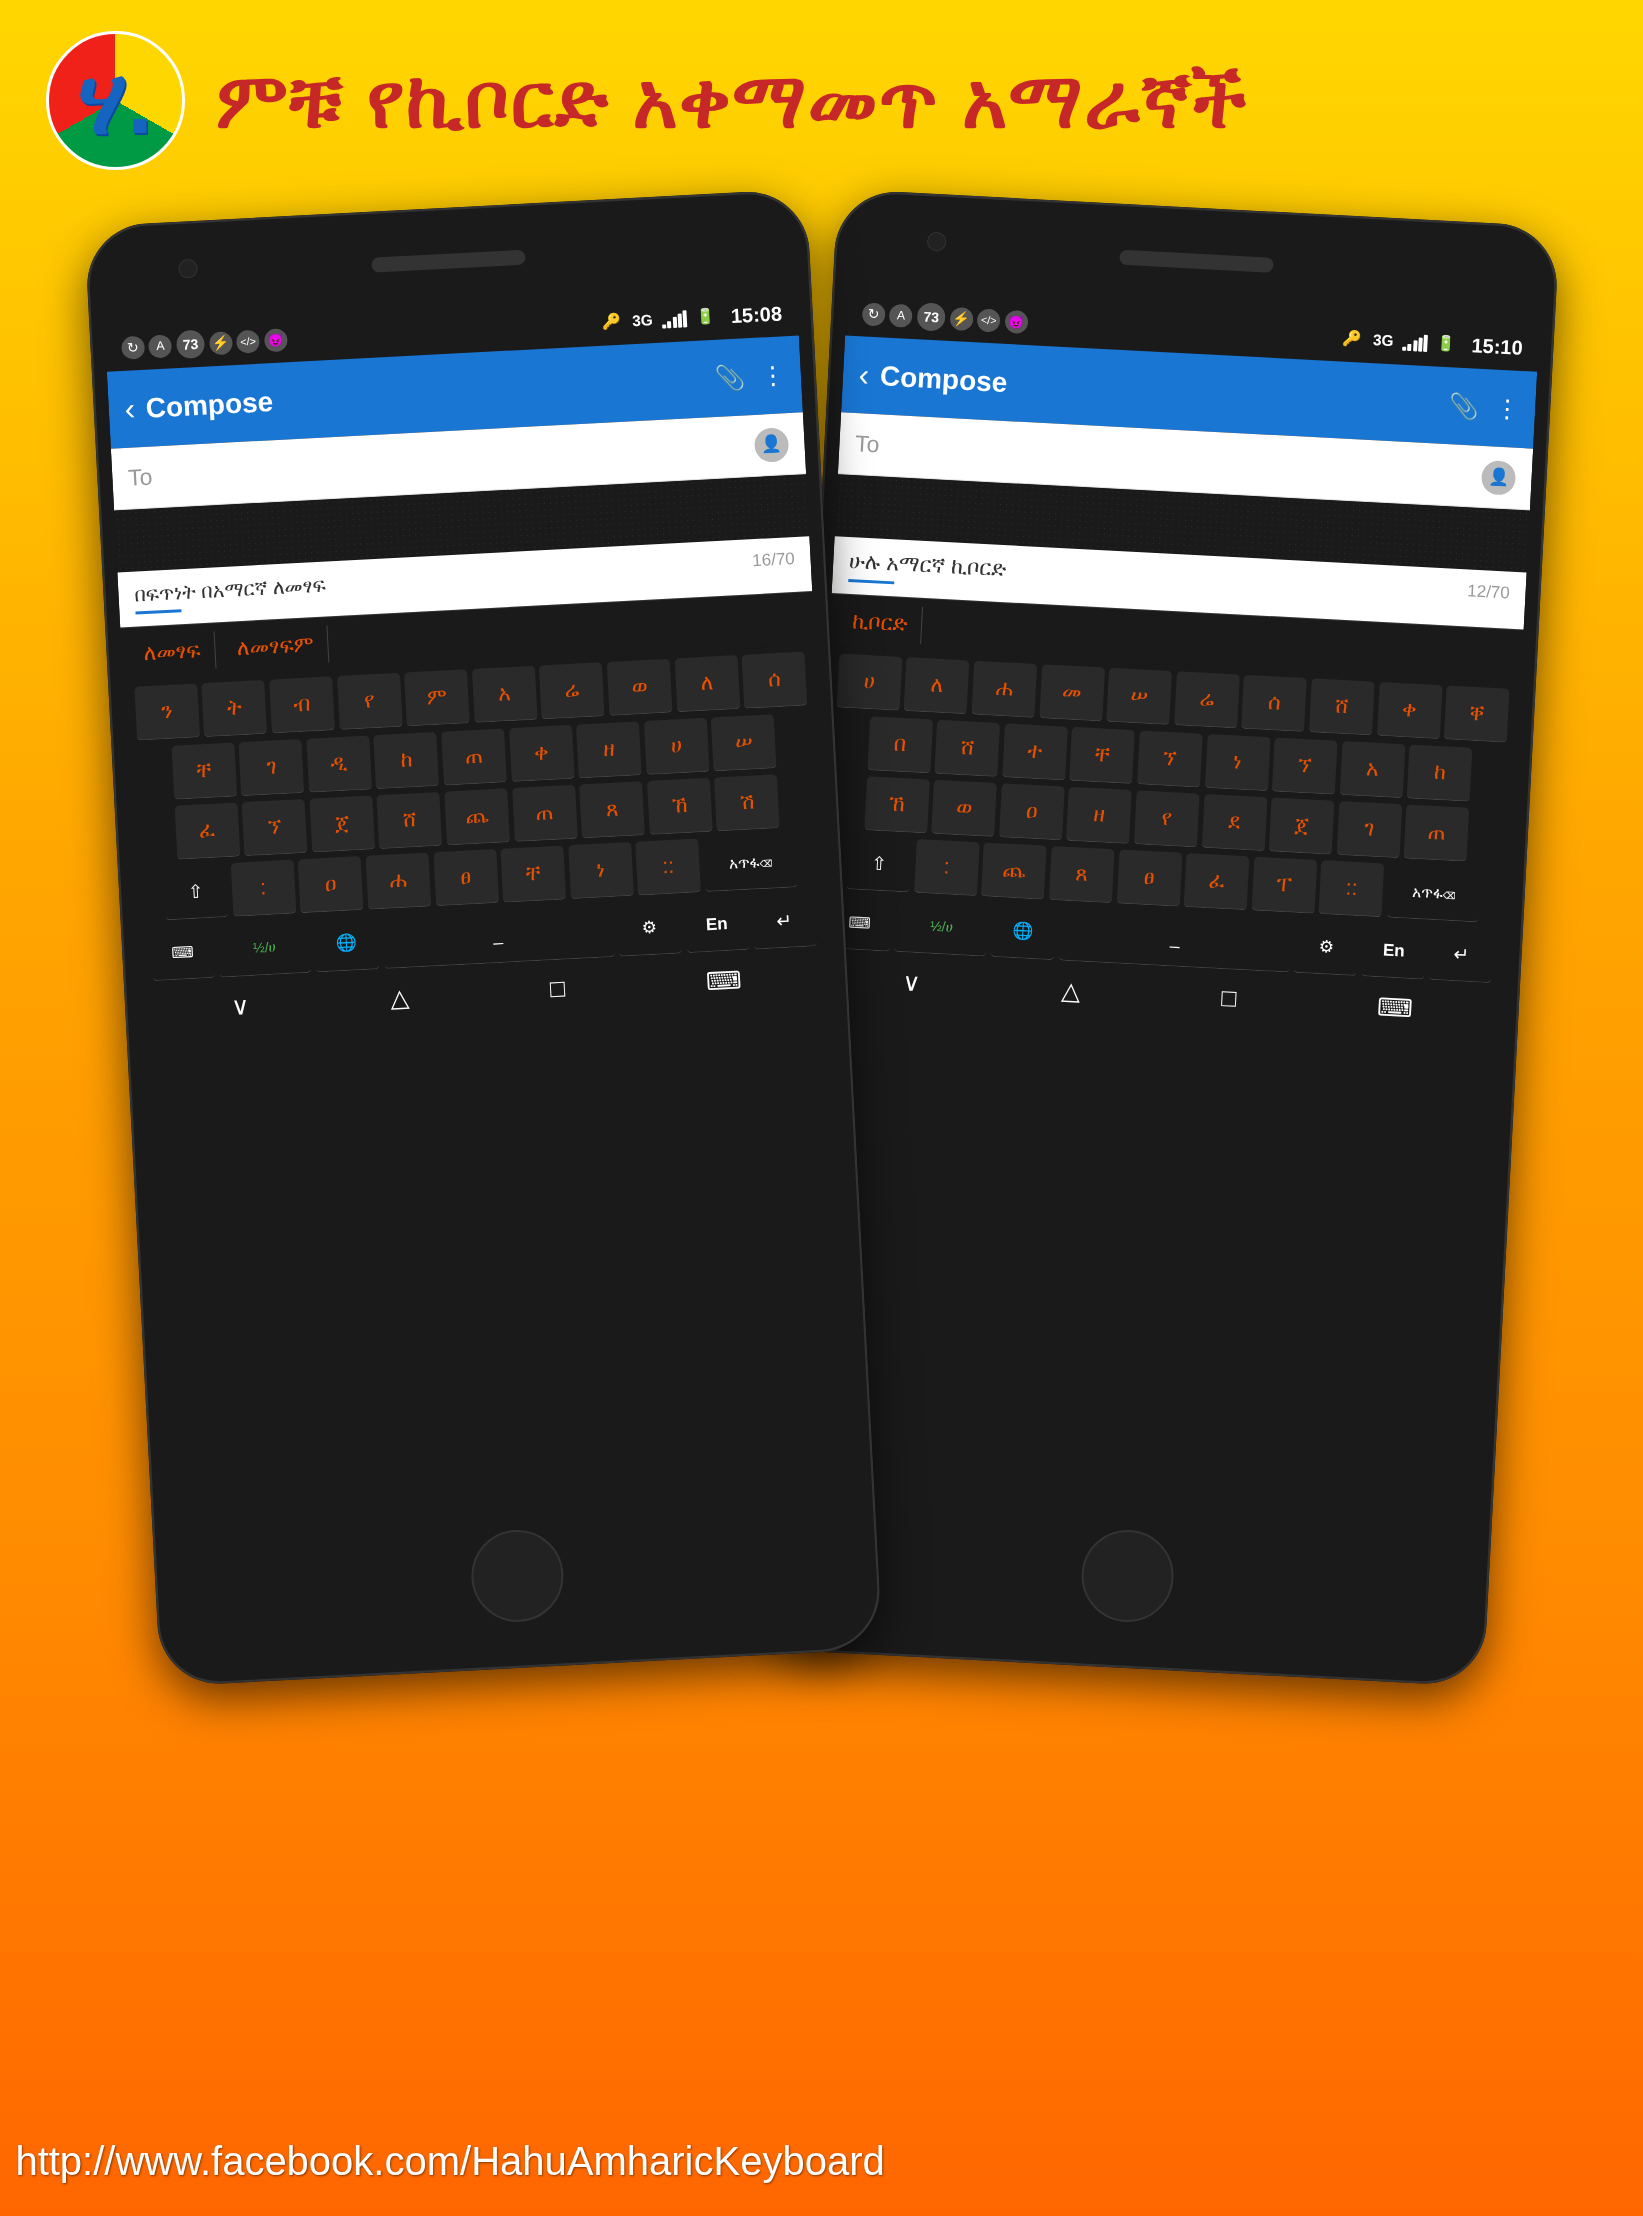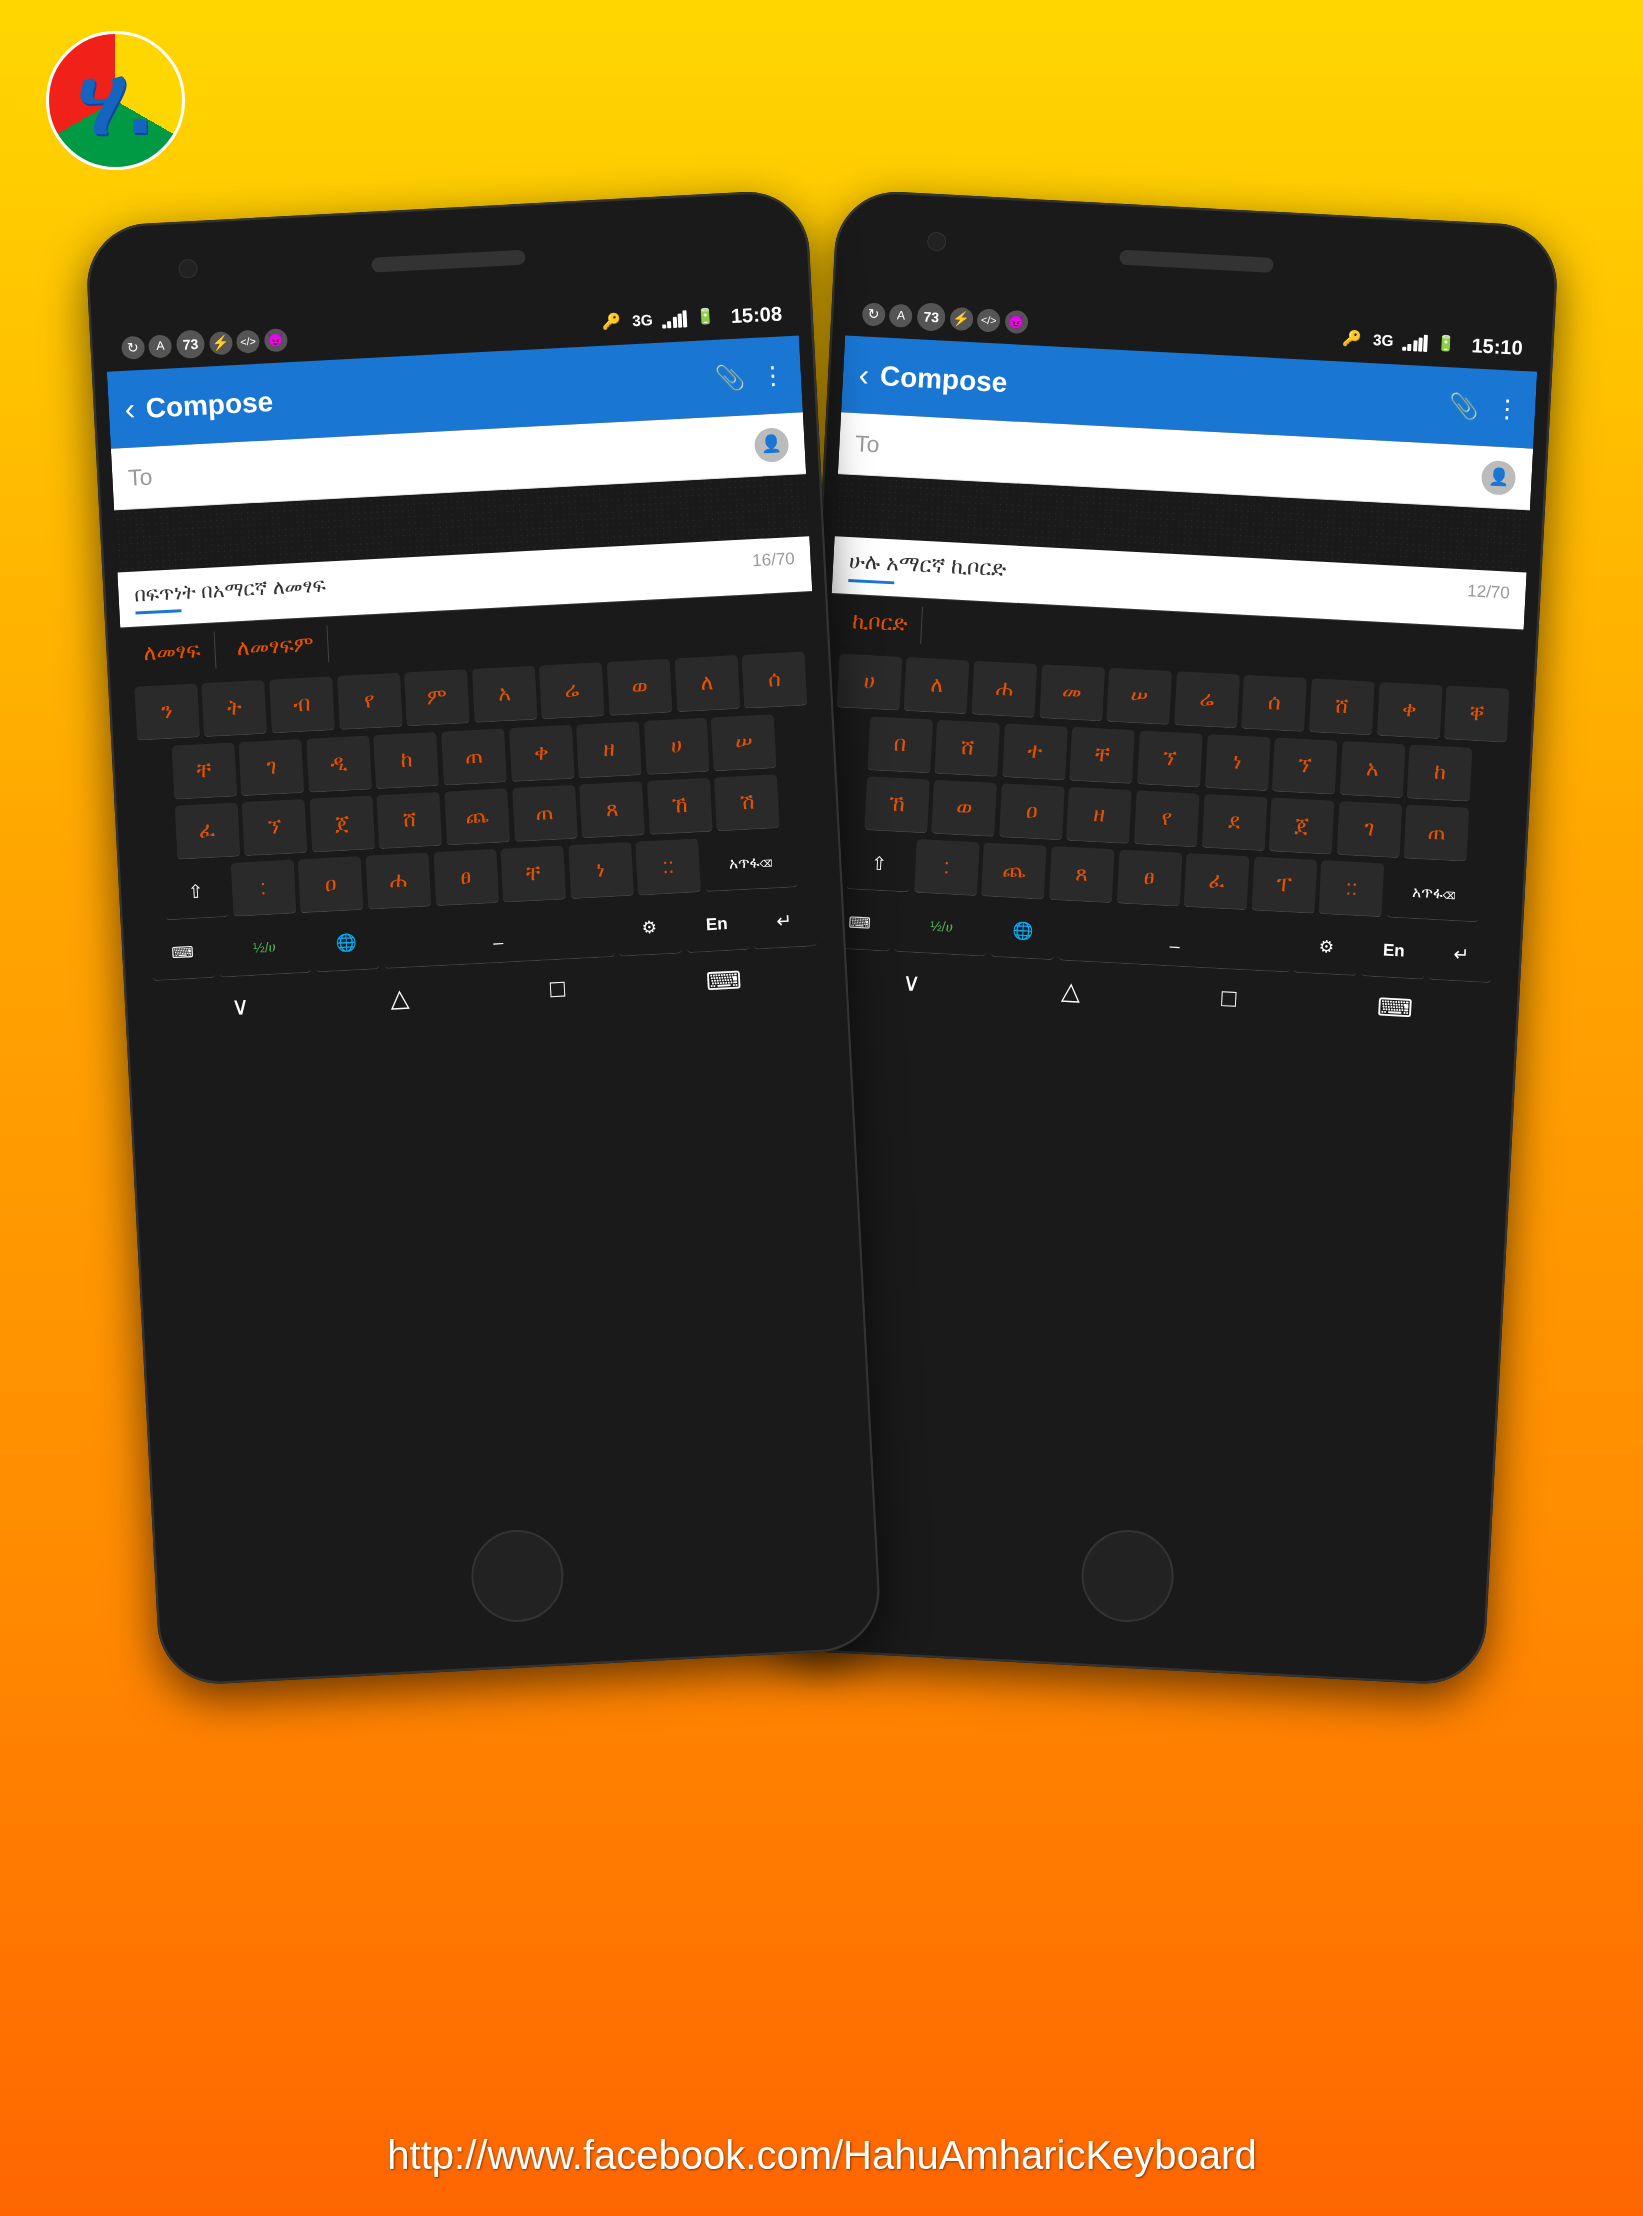--- a/index.html
+++ b/index.html
@@ -352,26 +352,25 @@
       left: 50%;
       transform: translateX(-50%);
       width: 92px;
       height: 92px;
       border-radius: 50%;
       background: #222;
       border: 2.3px solid #333;
     }
 
     .footer-url {
-      text-align: center;
       color: #fff;
       font-size: 40px;
       padding: 15.4px;
       position: absolute;
-      bottom: 23px;
+      bottom: 17px;
       width: 100%;
       text-shadow: 0.8px 0.8px 2.3px rgba(0,0,0,0.5);
     }
 
     .phone-screen-wrapper {
       position: absolute;
       top: 100px;
       left: 15.4px;
       right: 15.4px;
       bottom: 146px;
@@ -381,20 +380,21 @@
       flex-direction: column;
     }
   </style>
 </head>
 <body>
 
 <div class="header-area">
   <div class="logo-circle">
     <div class="logo-text">ሃ.</div>
   </div>
+  <div class="header-amharic">ምቹ የኪቦርድ አቀማመጥ አማራኛች</div>
 </div>
 
 <div class="phones-container">
 
   <div class="phone phone-left">
     <div class="phone-camera"></div>
     <div class="phone-speaker"></div>
 
     <div class="phone-screen-wrapper">
 

